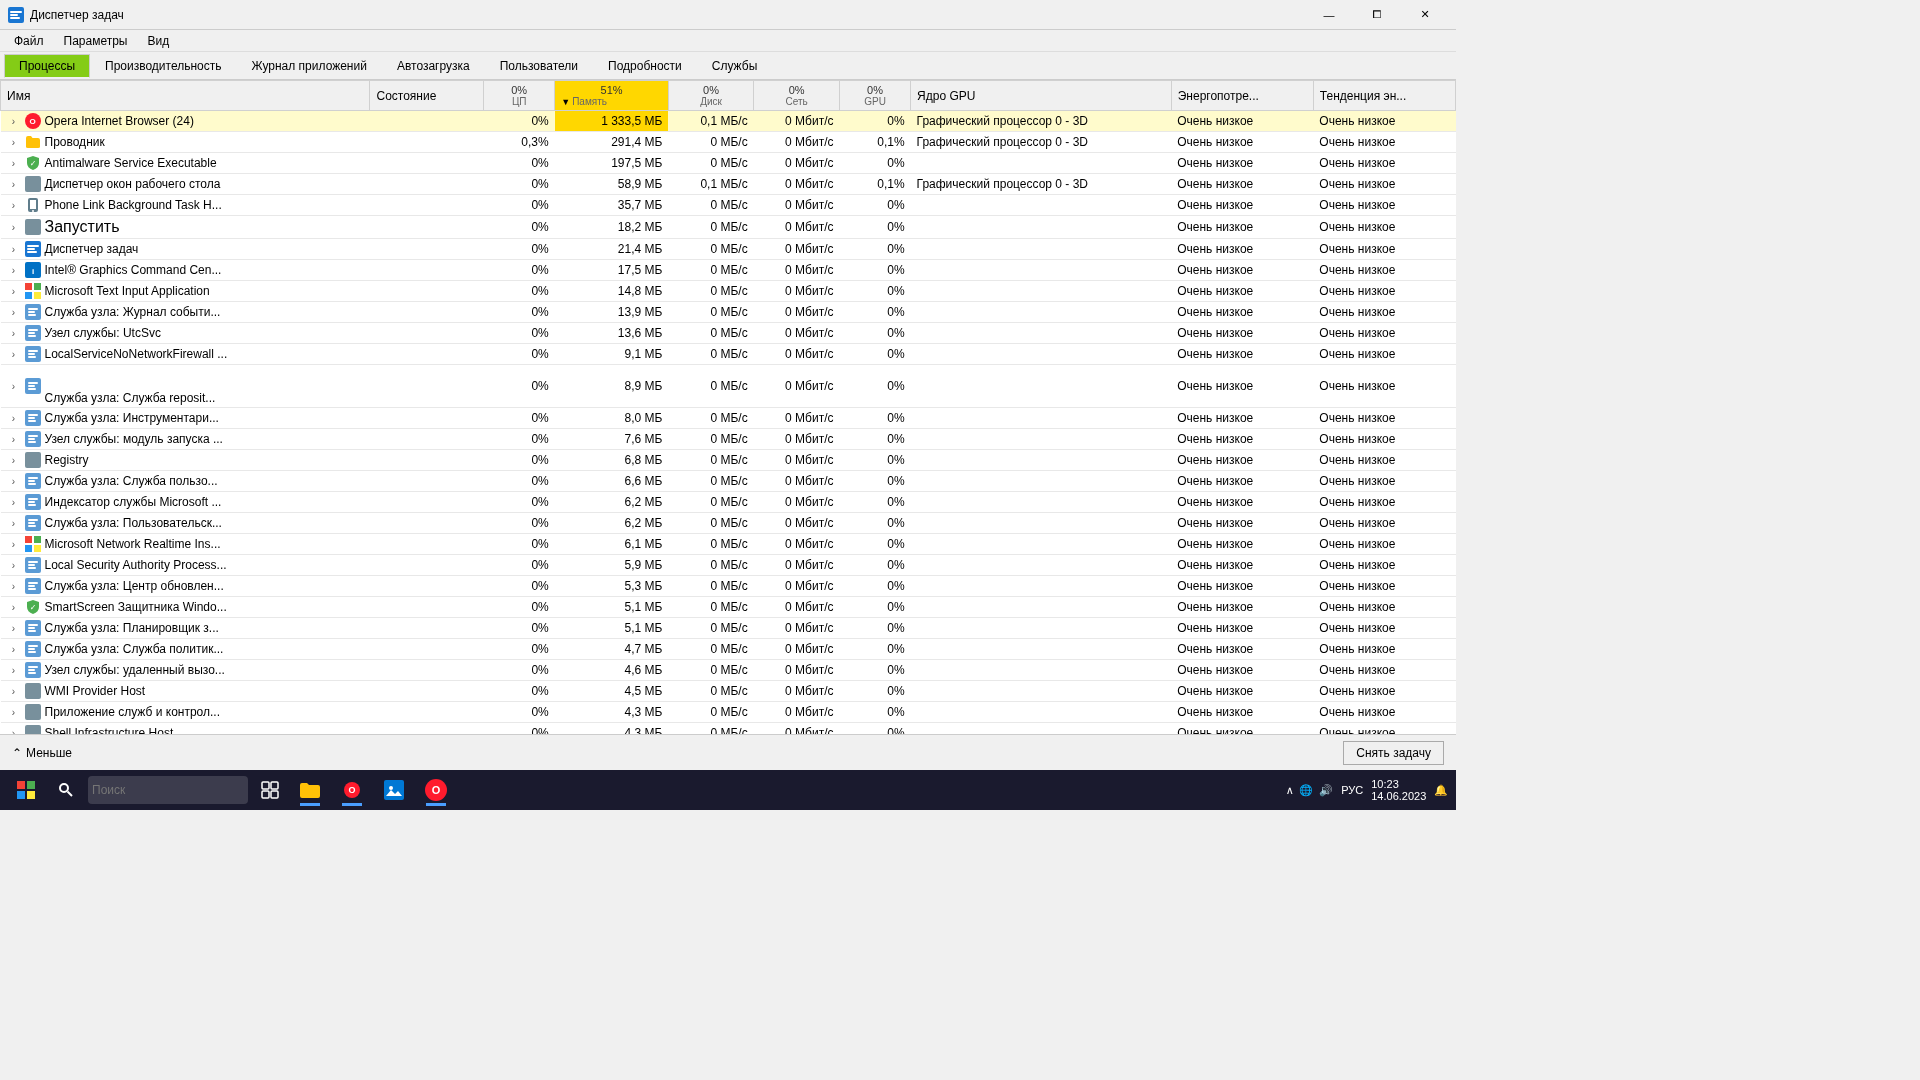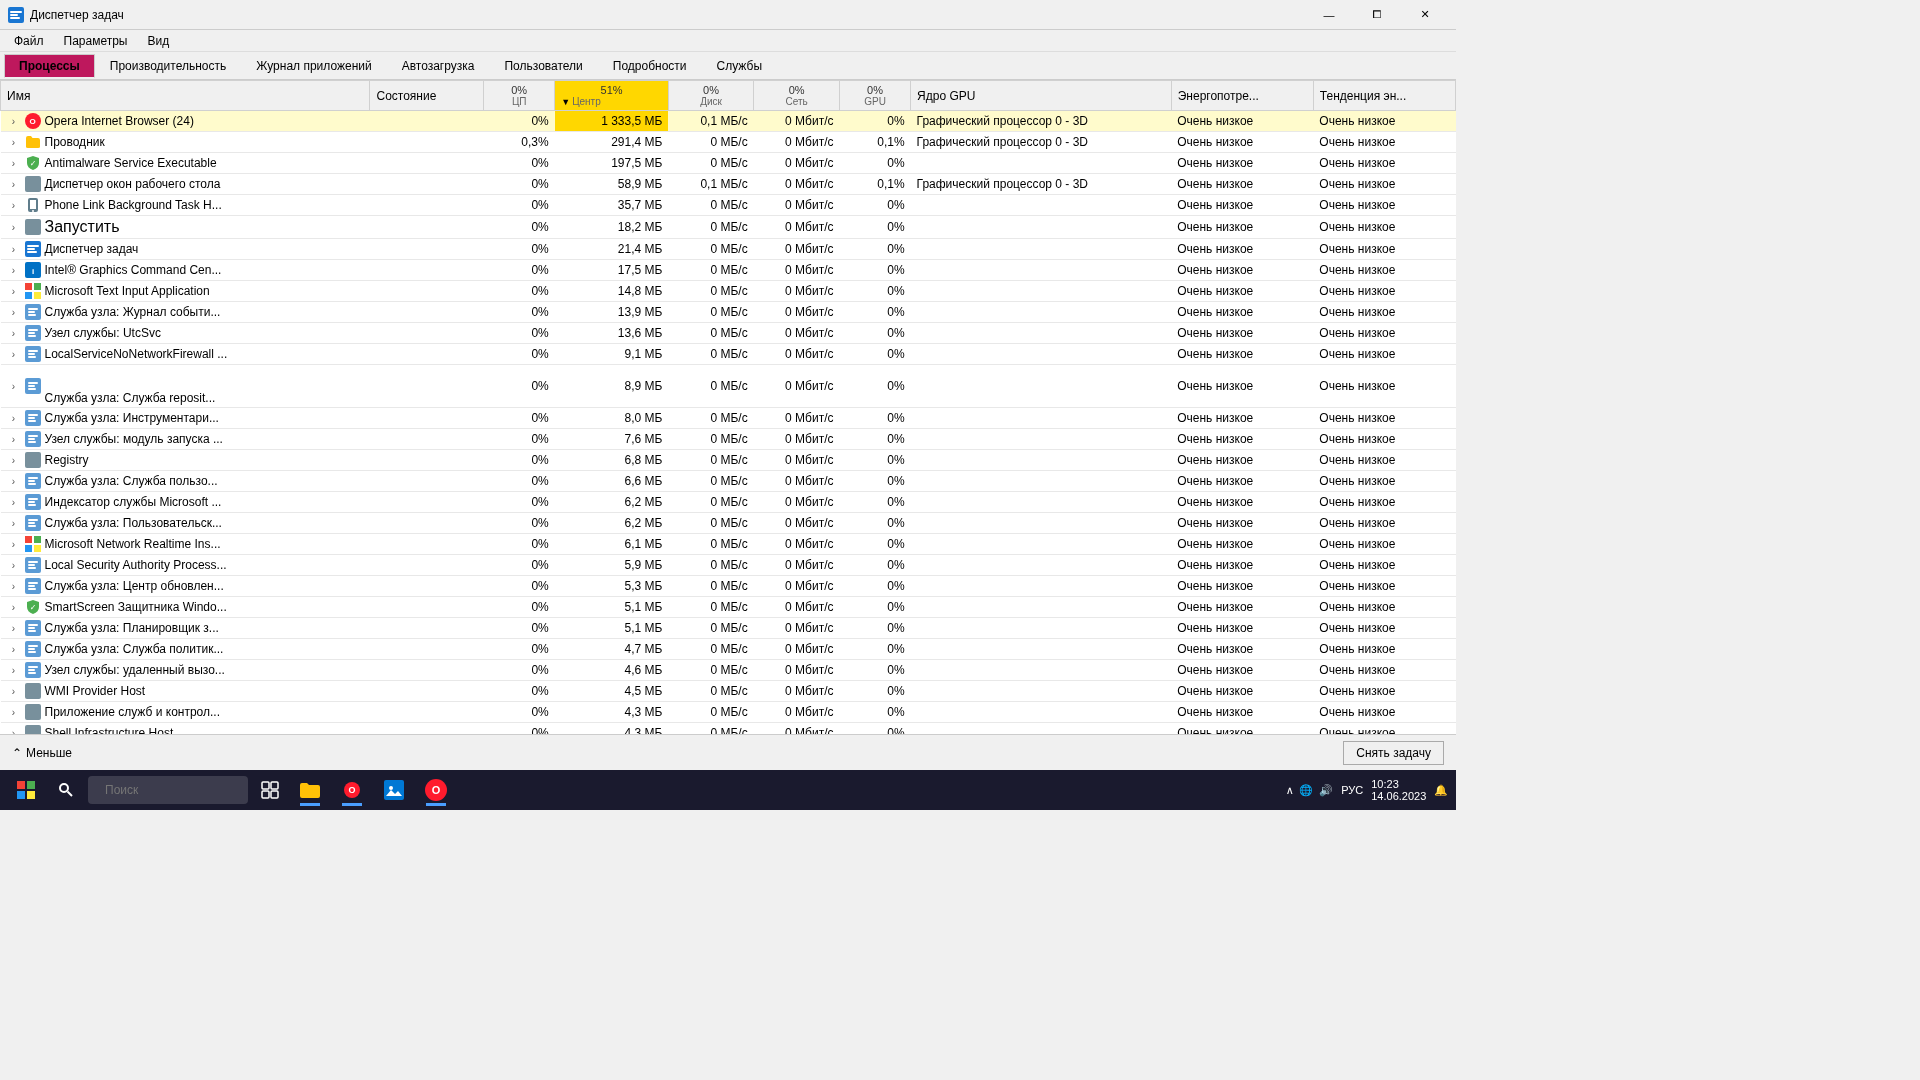--- a/index.html
+++ b/index.html
@@ -67,22 +67,21 @@
     }
     .tab {
       padding: 4px 14px;
       cursor: pointer;
       font-size: 12px;
       border: 1px solid transparent;
     }
     .tab.active {
       border: 1px solid #ccc;
       border-bottom: 1px solid #f0f0f0;
-      background: #be185d;
-      font-weight: bold;
+      background: #84cc16;
     }
     .table-container {
       height: calc(810px - 30px - 22px - 28px - 36px - 40px);
       overflow-y: auto;
       overflow-x: auto;
       background: white;
     }
     table {
       width: 100%;
       border-collapse: collapse;
@@ -203,21 +202,21 @@
       color: white;
       font-size: 16px;
     }
     .search-bar {
       background: rgba(255,255,255,0.15);
       border: none;
       border-radius: 4px;
       height: 28px;
       width: 160px;
       color: white;
-      padding: 0 17px;
+      padding: 0 4px;
       font-size: 12px;
     }
     .taskbar-apps {
       display: flex;
       align-items: center;
       gap: 2px;
     }
     .taskbar-app {
       width: 40px;
       height: 36px;
@@ -308,21 +307,21 @@
           <span>Состояние</span>
         </th>
         <th class="th-cpu">
           <div class="header-percent">0%</div>
           <div class="header-label">ЦП</div>
         </th>
         <th class="th-mem">
           <div class="header-percent">51%</div>
           <div style="display:flex;align-items:center;gap:2px;">
             <span class="sort-arrow">▼</span>
-            <span class="header-label">Центр</span>
+            <span class="header-label">Память</span>
           </div>
         </th>
         <th class="th-disk">
           <div class="header-percent">0%</div>
           <div class="header-label">Диск</div>
         </th>
         <th class="th-net">
           <div class="header-percent">0%</div>
           <div class="header-label">Сеть</div>
         </th>

